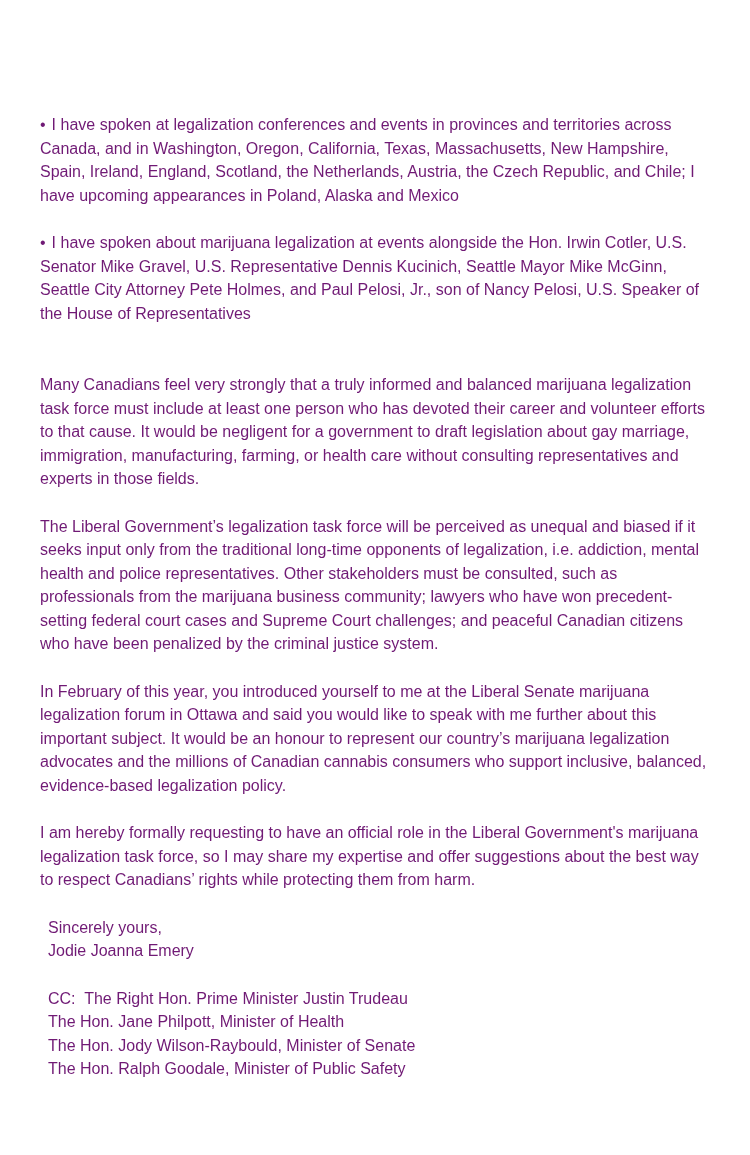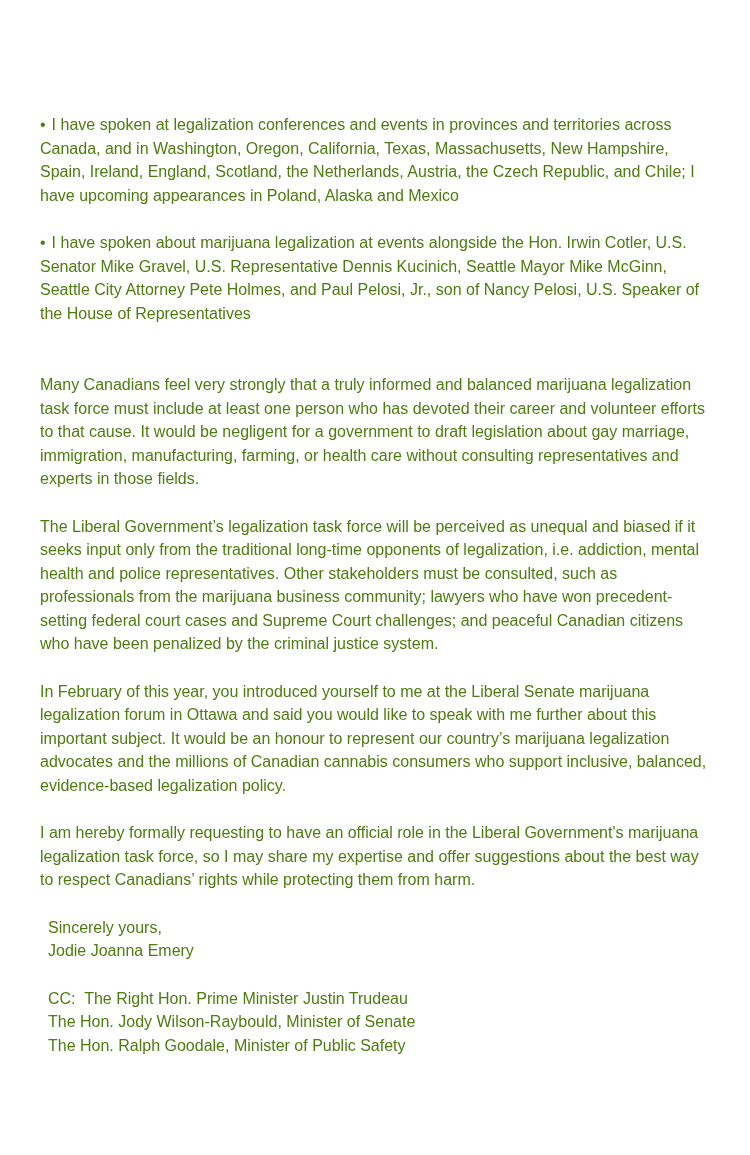--- a/index.html
+++ b/index.html
@@ -10,21 +10,21 @@
   .page {
     position: relative;
     width: 750px;
     height: 1155px;
     background: #ffffff;
     box-sizing: border-box;
     padding: 113px 38px 0 40px;
     font-family: "Liberation Sans", "DejaVu Sans", sans-serif;
     font-size: 16px;
     line-height: 23.5px;
-    color: #4d7c0f;
+    color: #701a75;
     overflow: hidden;
   }
   .para {
     margin: 0 0 24px 0;
     max-width: 674px;
   }
   .para.gap-before {
     margin-top: 48px;
   }
   .bullet-glyph {
@@ -59,17 +59,18 @@
 
   <p class="para">I am hereby formally requesting to have an official role in the Liberal Government's marijuana legalization task force, so I may share my expertise and offer suggestions about the best way to respect Canadians’ rights while protecting them from harm.</p>
 
   <div class="closing-block">
     <p class="closing-line">Sincerely yours,</p>
     <p class="closing-line">Jodie Joanna Emery</p>
   </div>
 
   <div class="cc-block">
     <p class="cc-line">CC:  The Right Hon. Prime Minister Justin Trudeau</p>
+    <p class="cc-line">The Hon. Jane Philpott, Minister of Health</p>
     <p class="cc-line">The Hon. Jody Wilson-Raybould, Minister of Senate</p>
     <p class="cc-line">The Hon. Ralph Goodale, Minister of Public Safety</p>
   </div>
 
 </div>
 
 </body></html>

